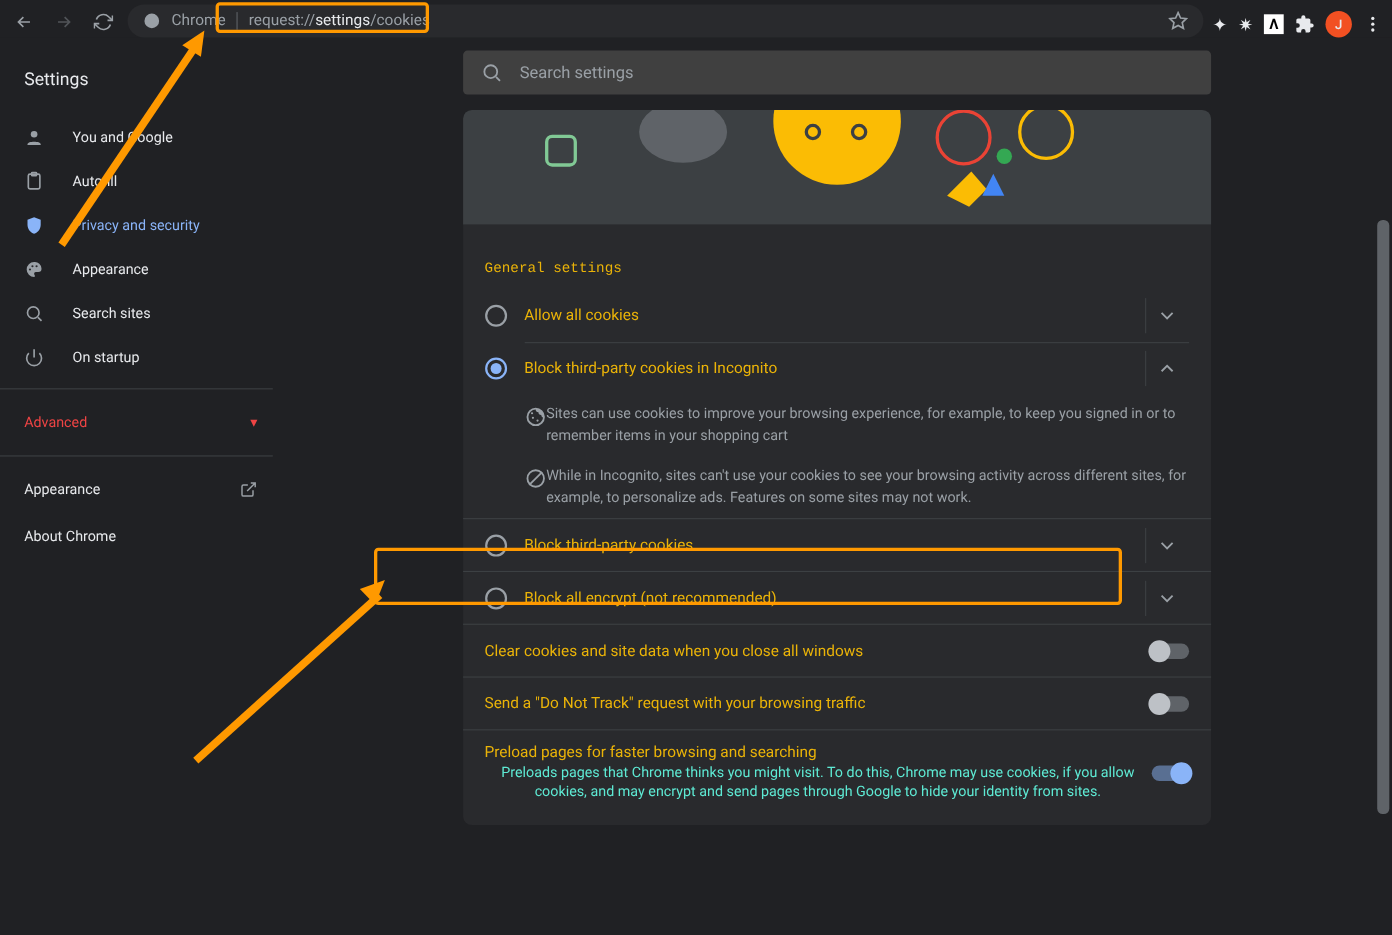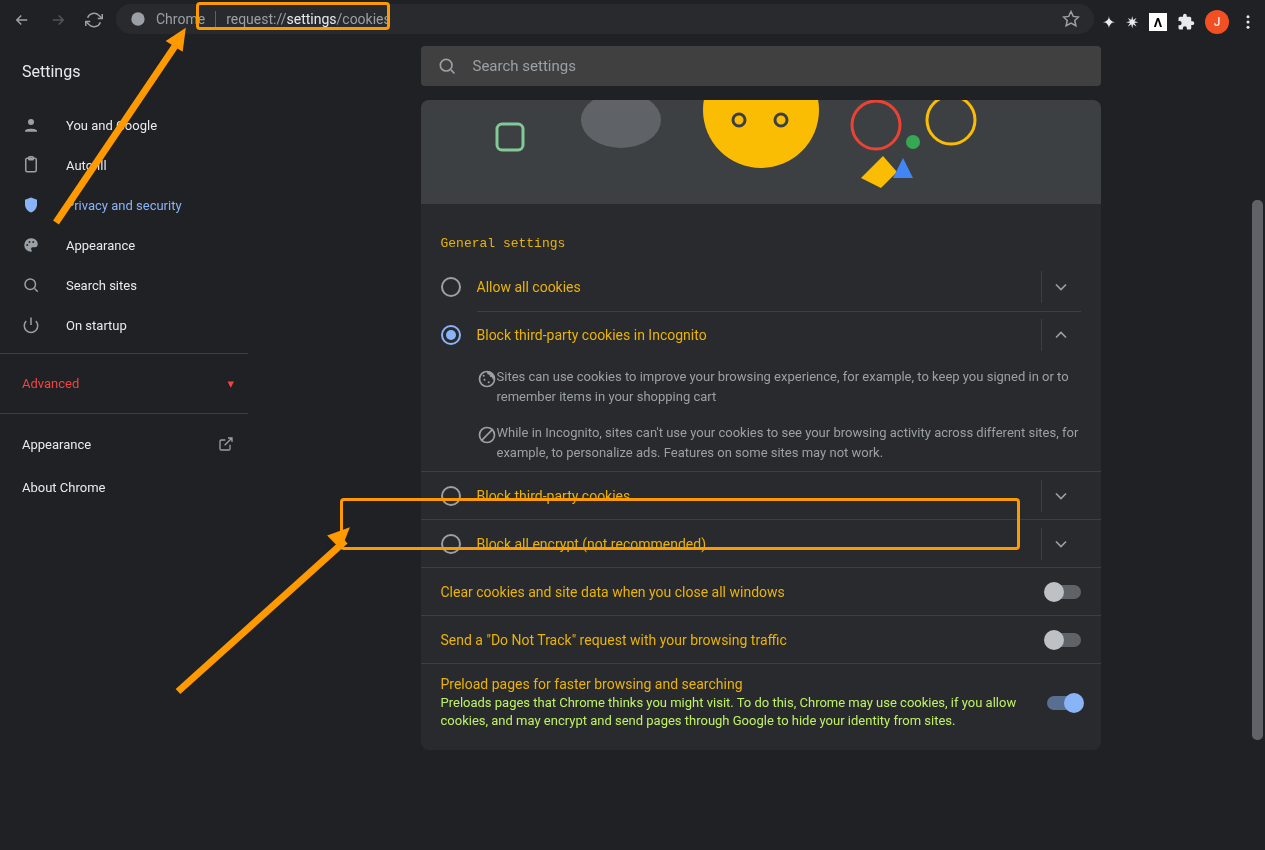--- a/index.html
+++ b/index.html
@@ -38,21 +38,21 @@
 .row .radio { width: 20px; height: 20px; border: 2px solid #9aa0a6; border-radius: 50%; flex-shrink: 0; position: relative; }
 .row .radio.checked { border-color: #8ab4f8; }
 .row .radio.checked::after { content: ""; position: absolute; inset: 3px; background: #8ab4f8; border-radius: 50%; }
 .row .label { margin-left: 16px; font-size: 14px; color: #eab308; flex: 1; }
 .row .chev { width: 40px; text-align: center; color: #9aa0a6; border-left: 1px solid #3c4043; height: 32px; display: flex; align-items: center; justify-content: center; margin-left: 8px; }
 .row.topline { border-top: 1px solid #3c4043; }
 .row.thinline::before { content: ""; position: absolute; top: 0; left: 56px; right: 20px; border-top: 1px solid #3c4043; }
 .detail { display: flex; padding: 8px 20px 8px 56px; gap: 0; }
 .detail .dicon { color: #9aa0a6; width: 20px; flex-shrink: 0; padding-top: 2px; }
 .detail .dtext { font-size: 13px; line-height: 20px; color: #9aa0a6; }
-.row .sub { font-size: 13px; color: #bef264; margin-top: 2px; line-height: 18px; }
+.row .sub { font-size: 13px; color: #5eead4; margin-top: 2px; line-height: 18px; text-align: center; }
 .row .col { display: flex; flex-direction: column; flex: 1; padding: 12px 0; }
 .toggle { width: 34px; height: 14px; background: #5f6368; border-radius: 7px; position: relative; flex-shrink: 0; }
 .toggle::after { content: ""; position: absolute; width: 20px; height: 20px; background: #bdc1c6; border-radius: 50%; top: -3px; left: -3px; }
 .toggle.on { background: #8ab4f880; }
 .toggle.on::after { background: #8ab4f8; left: auto; right: -3px; }
 
 
 .hl-box { position: absolute; border: 3px solid #ff9900; border-radius: 4px; pointer-events: none; }
 .arrow-line { position: absolute; background: #ff9900; transform-origin: 0 50%; pointer-events: none; }
 .arrow-head { position: absolute; width: 0; height: 0; border-style: solid; pointer-events: none; }

